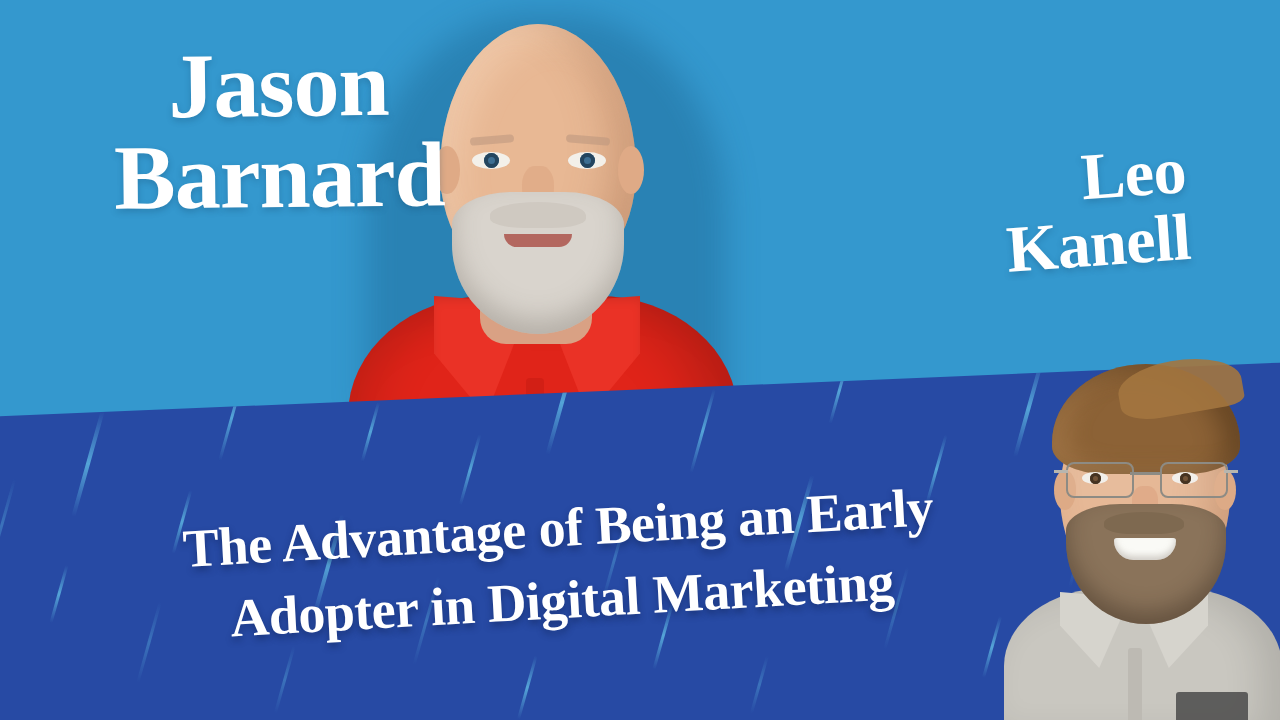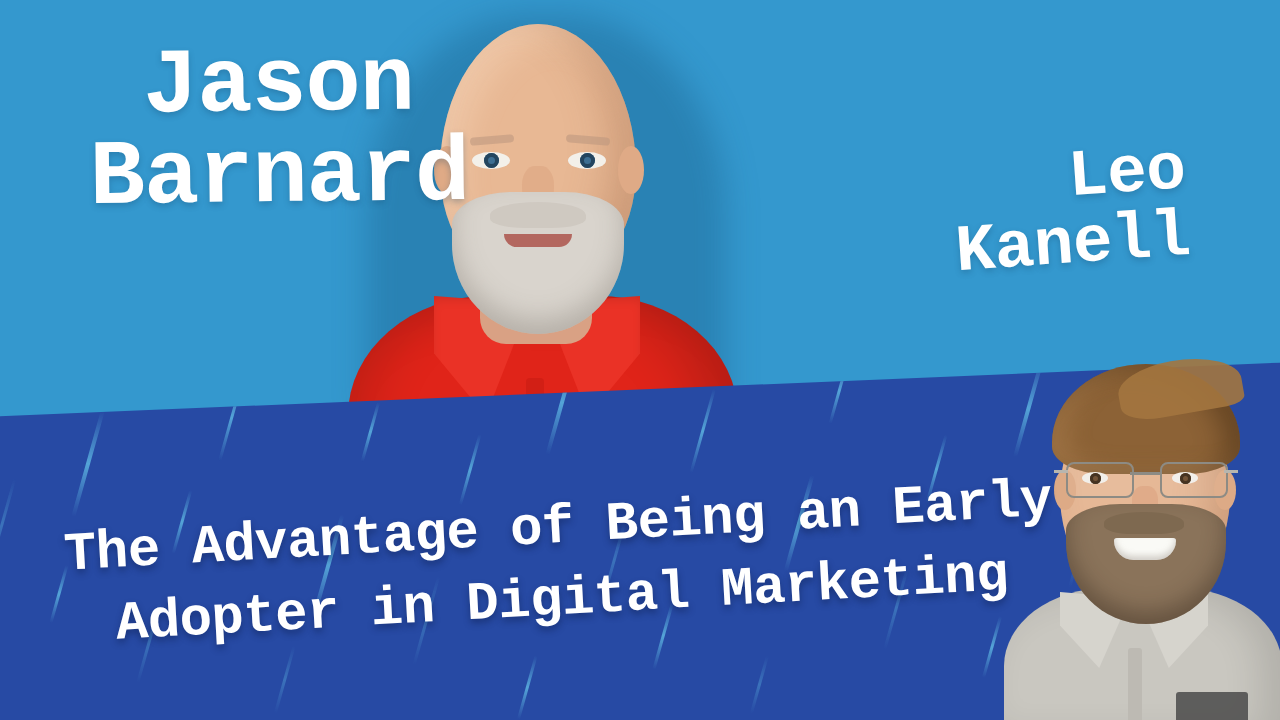--- a/index.html
+++ b/index.html
@@ -7,21 +7,21 @@
     margin: 0;
     padding: 0;
     background: #000;
   }
   #stage {
     position: relative;
     width: 1280px;
     height: 720px;
     overflow: hidden;
     background: #4d7c0f;
-    font-family: Liberation Mono, monospace;
+    font-family: Liberation Serif, serif;
     user-select: none;
   }
 
   
   .bg-plate {
     position: absolute;
     inset: 0;
     background: #3498CE;
   }
 

